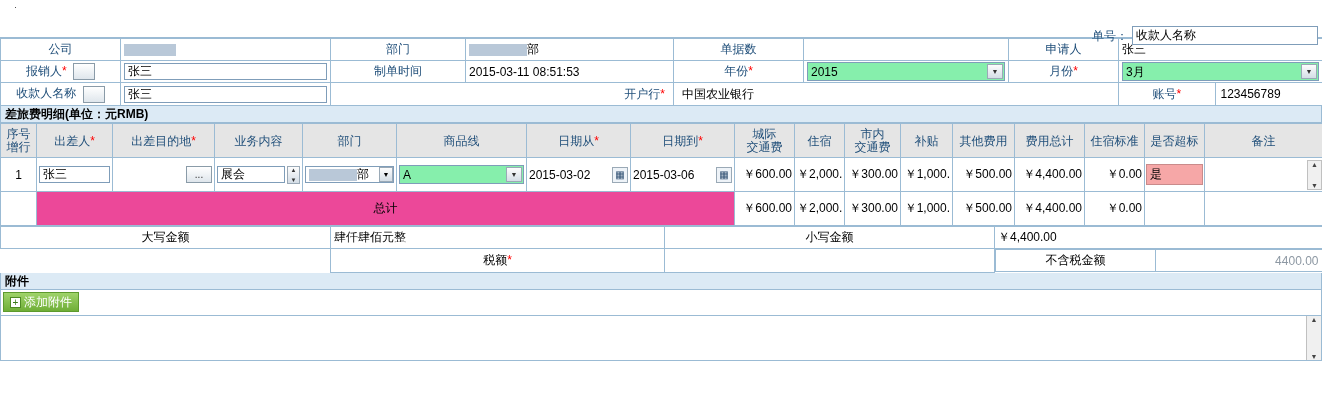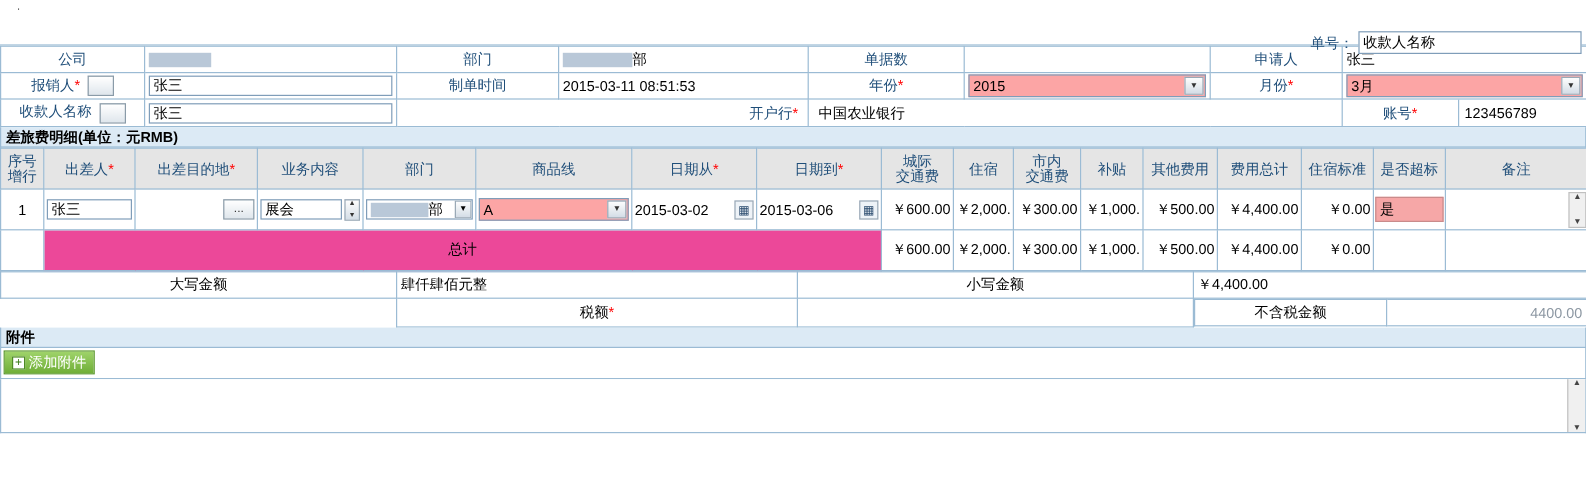--- a/index.html
+++ b/index.html
@@ -88,21 +88,21 @@
     border:1px solid #7f9db9;
     background:#fff;
     font-size:12px;
     padding:0 3px;
     line-height:15px;
   }
   .sel {
     width:100%;
     height:19px;
     border:1px solid #7f9db9;
-    background:#fca5a5;
+    background:#86efac;
     font-size:12px;
     position:relative;
     padding:1px 18px 0 3px;
     line-height:16px;
     overflow:hidden;
     white-space:nowrap;
   }
   .sel .arrow {
     position:absolute; right:1px; top:1px;
     width:16px; height:15px;

